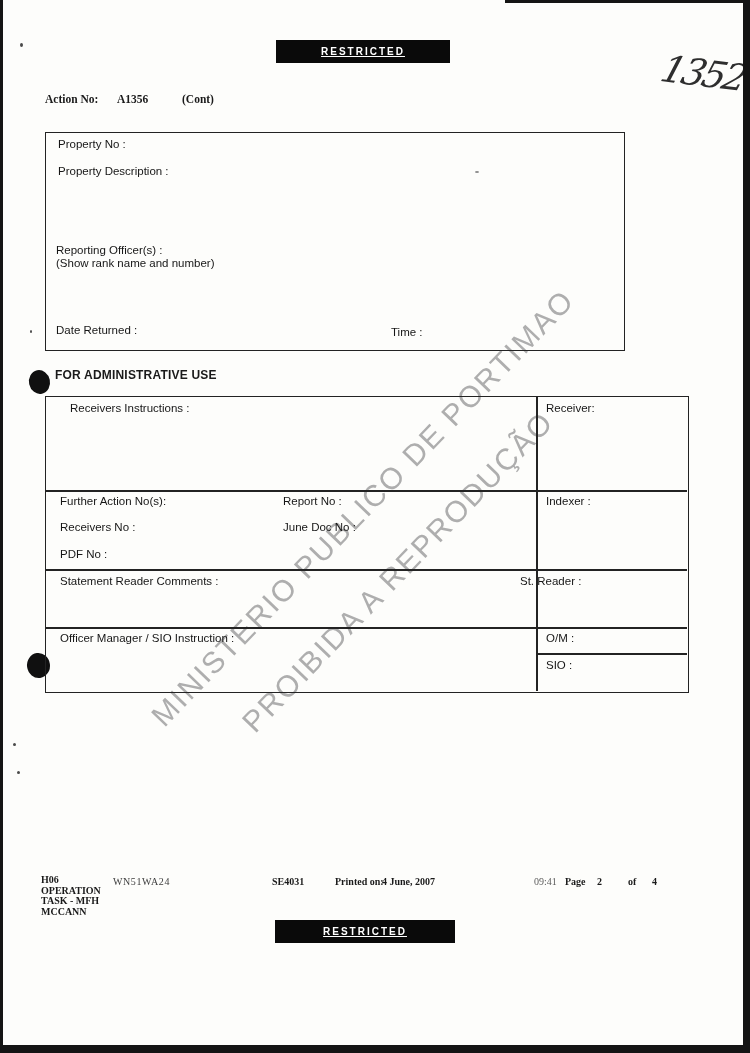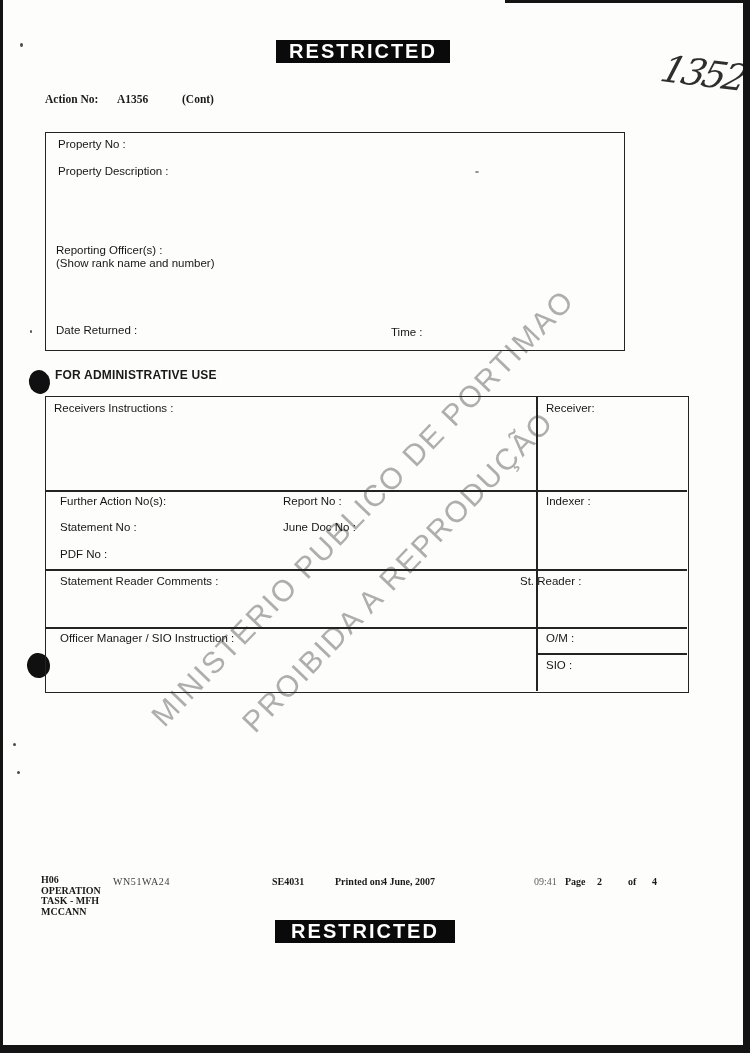--- a/index.html
+++ b/index.html
@@ -22,21 +22,21 @@
     position:absolute; z-index:1; white-space:nowrap;
     font-family:"Liberation Sans", sans-serif; font-weight:400;
     color:#aeaeae; letter-spacing:2px;
   }
   .wm1 { left:363px; top:508px; font-size:30px; transform:translate(-50%,-50%) rotate(-46deg); }
   .wm2 { left:398px; top:572px; font-size:30px; transform:translate(-50%,-50%) rotate(-46deg); }
   
   .banner {
     position:absolute; background:#0a0a0a; color:#ffffff; z-index:2;
     display:flex; align-items:center; justify-content:center;
-    font-weight:bold; font-size:20px; letter-spacing:2px;
+    font-weight:bold; font-size:10px; letter-spacing:2px;text-decoration:underline;
   }
   .banner-top { left:276px; top:40px; width:174px; height:23px; }
   .banner-bottom { left:275px; top:920px; width:180px; height:23px; }
   .doc-title {
     position:absolute; left:371px; top:72px; transform:translateX(-50%);
     font-weight:bold; font-size:17px; letter-spacing:1px; z-index:2;
     border-bottom:2.5px solid #111; padding-bottom:1px; white-space:nowrap;
   }
   .hdr { position:absolute; z-index:2; font-family:"Liberation Serif", serif; font-weight:bold; font-size:11.5px; white-space:nowrap; }
   .handwritten {
@@ -98,27 +98,27 @@
   <div class="admin-heading">FOR ADMINISTRATIVE USE</div>
 
   <div class="box admin-box">
 
     <div class="vline" style="left:490px;top:0;height:294px"></div>
     <div class="hline" style="left:0;top:93px;width:641px"></div>
     <div class="hline" style="left:0;top:172px;width:641px"></div>
     <div class="hline" style="left:0;top:230px;width:641px"></div>
     <div class="hline" style="left:490px;top:256px;width:151px"></div>
 
-    <div class="lbl" style="left:8px;top:5px">Receivers Instructions :</div>
+    <div class="lbl" style="left:24px;top:5px">Receivers Instructions :</div>
     <div class="lbl" style="left:500px;top:5px">Receiver:</div>
 
     <div class="lbl" style="left:14px;top:98px">Further Action No(s):</div>
     <div class="lbl" style="left:237px;top:98px">Report No :</div>
     <div class="lbl" style="left:500px;top:98px">Indexer :</div>
-    <div class="lbl" style="left:14px;top:124px">Statement No :</div>
+    <div class="lbl" style="left:14px;top:124px">Receivers No :</div>
     <div class="lbl" style="left:237px;top:124px">June Doc No :</div>
     <div class="lbl" style="left:14px;top:151px">PDF No :</div>
 
     <div class="lbl" style="left:14px;top:178px">Statement Reader Comments :</div>
     <div class="lbl" style="left:474px;top:178px">St. Reader :</div>
 
     <div class="lbl" style="left:14px;top:235px">Officer Manager / SIO Instruction :</div>
     <div class="lbl" style="left:500px;top:235px">O/M :</div>
     <div class="lbl" style="left:500px;top:262px">SIO :</div>
   </div>

